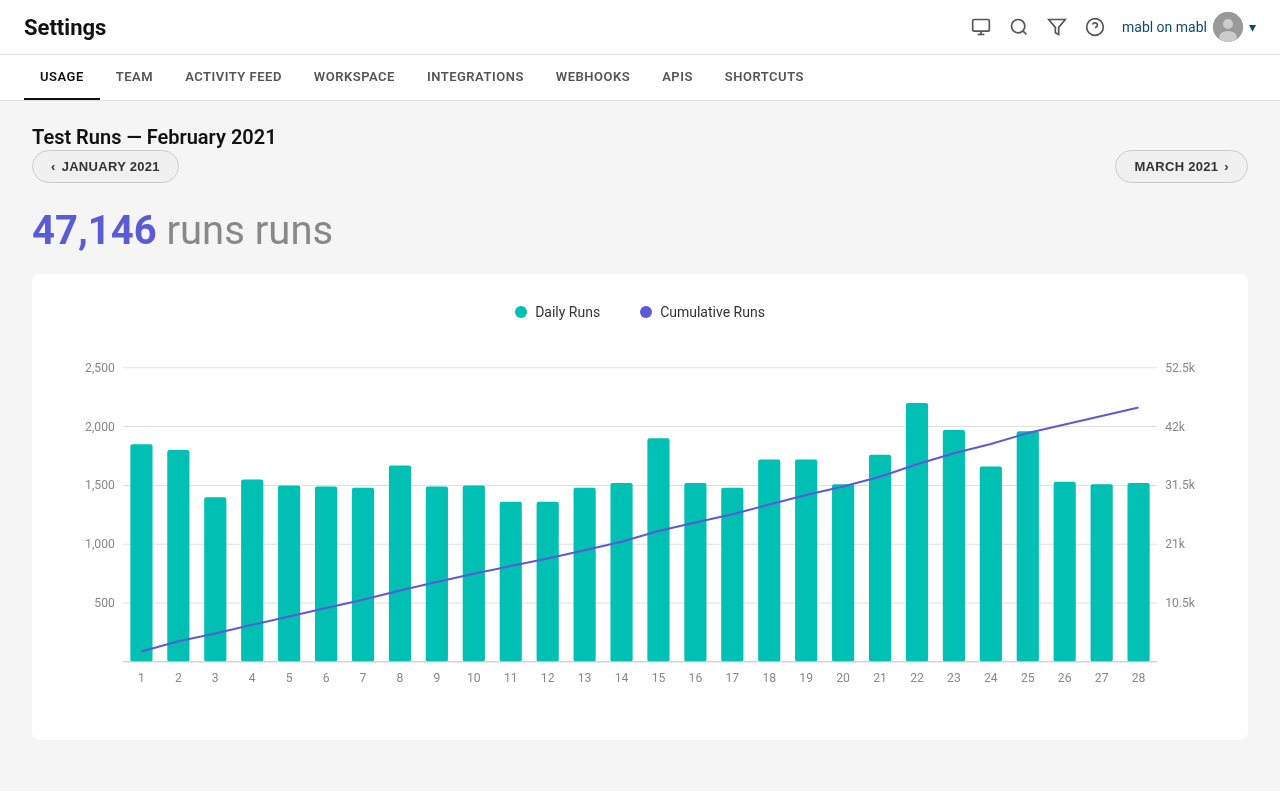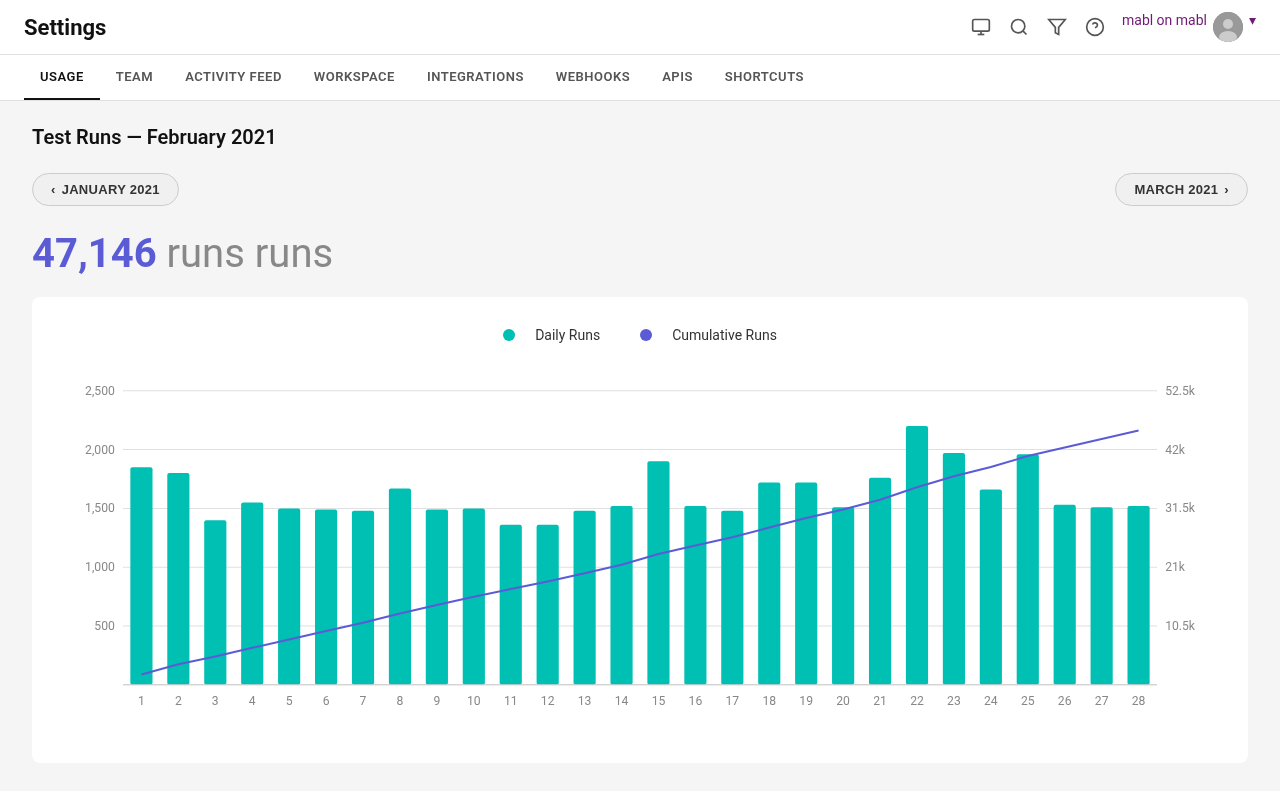--- a/index.html
+++ b/index.html
@@ -28,24 +28,25 @@
       width: 22px;
       height: 22px;
       display: flex;
       align-items: center;
       justify-content: center;
       color: #555;
       cursor: pointer;
     }
     .user-area {
       display: flex;
+      align-items: center;
       gap: 6px;
       cursor: pointer;
       font-size: 14px;
-      color: #701a75;
+      color: #0c4a6e;
     }
     .avatar {
       width: 30px;
       height: 30px;
       border-radius: 50%;
       background: #888;
       display: flex;
       align-items: center;
       justify-content: center;
       color: #fff;
@@ -82,21 +83,21 @@
     .main-content {
       padding: 24px 32px;
       background: #f5f5f5;
       min-height: calc(100vh - 110px);
     }
 
     .page-title {
       font-size: 20px;
       font-weight: 600;
       color: #111;
-      margin-bottom: 24px;
+      margin-bottom: 1px;
     }
 
     .nav-buttons {
       display: flex;
       justify-content: space-between;
       align-items: center;
       margin-bottom: 24px;
     }
 
     .month-btn {
@@ -137,21 +138,21 @@
 
     .chart-legend {
       display: flex;
       justify-content: center;
       gap: 40px;
       margin-bottom: 20px;
     }
     .legend-item {
       display: flex;
       align-items: center;
-      gap: 20px;
+      gap: 8px;
       font-size: 14px;
       color: #333;
     }
     .legend-dot {
       width: 12px;
       height: 12px;
       border-radius: 50%;
     }
     .legend-dot.daily { background: #00bfb3; }
     .legend-dot.cumulative { background: #5b5bd6; }

